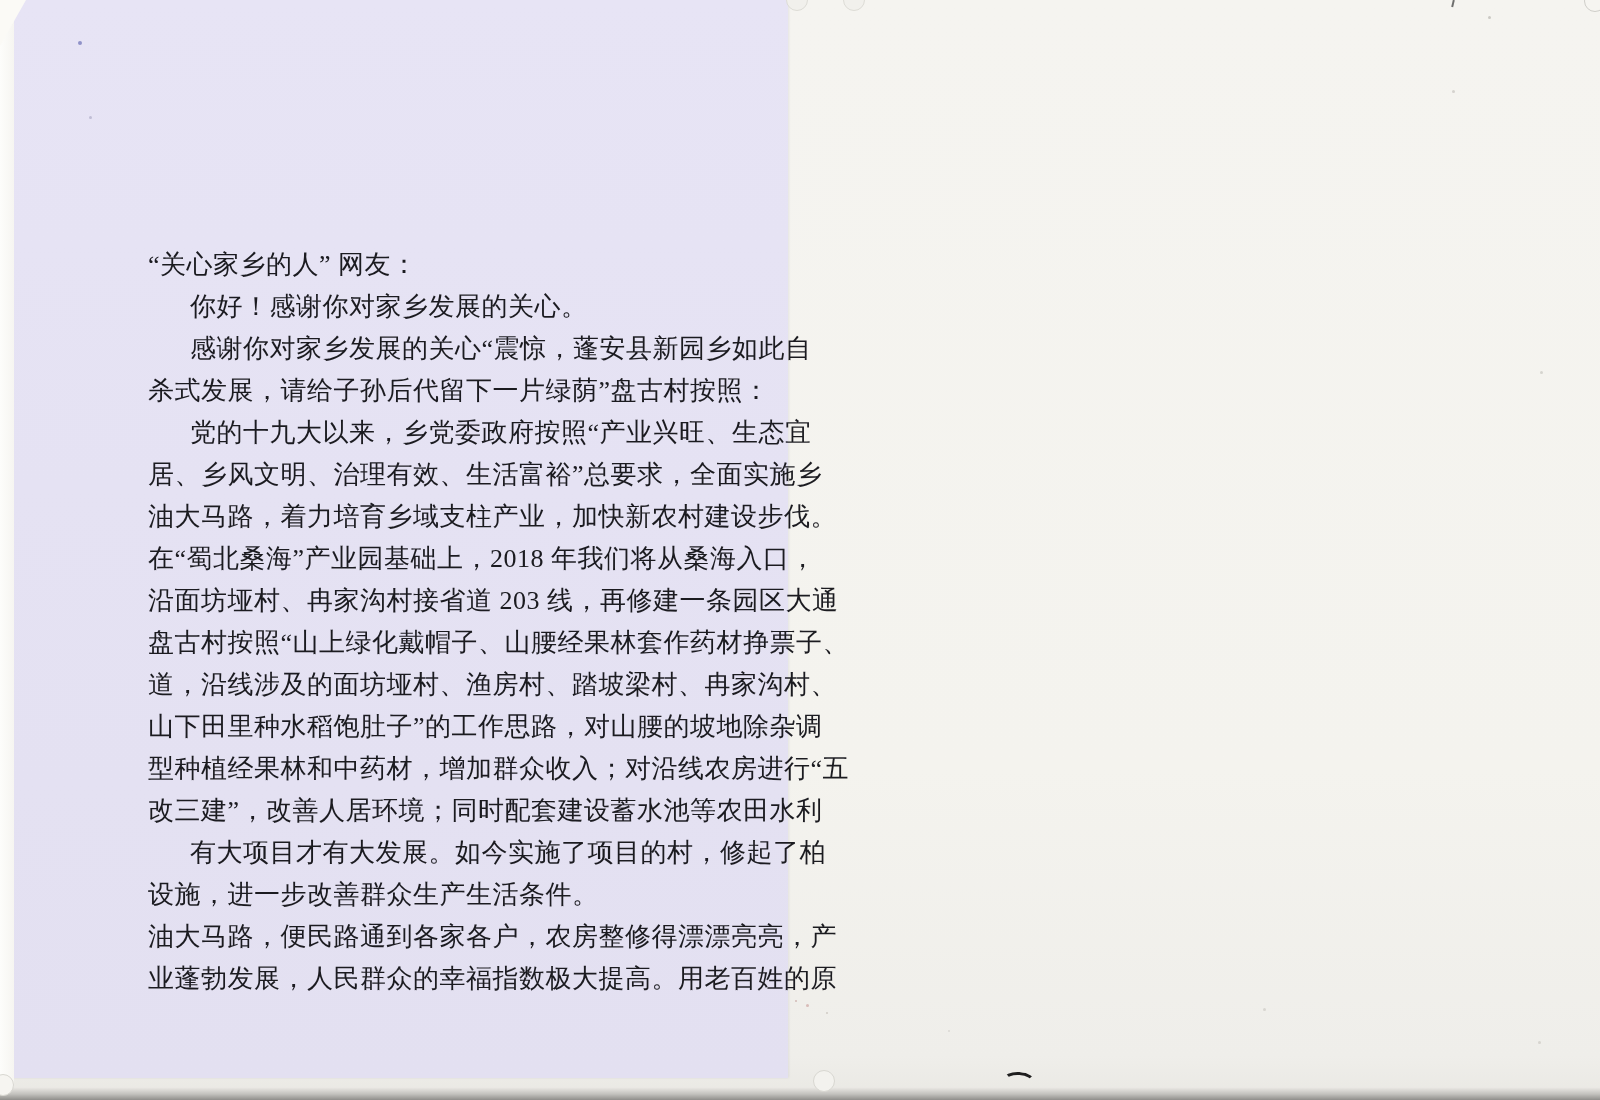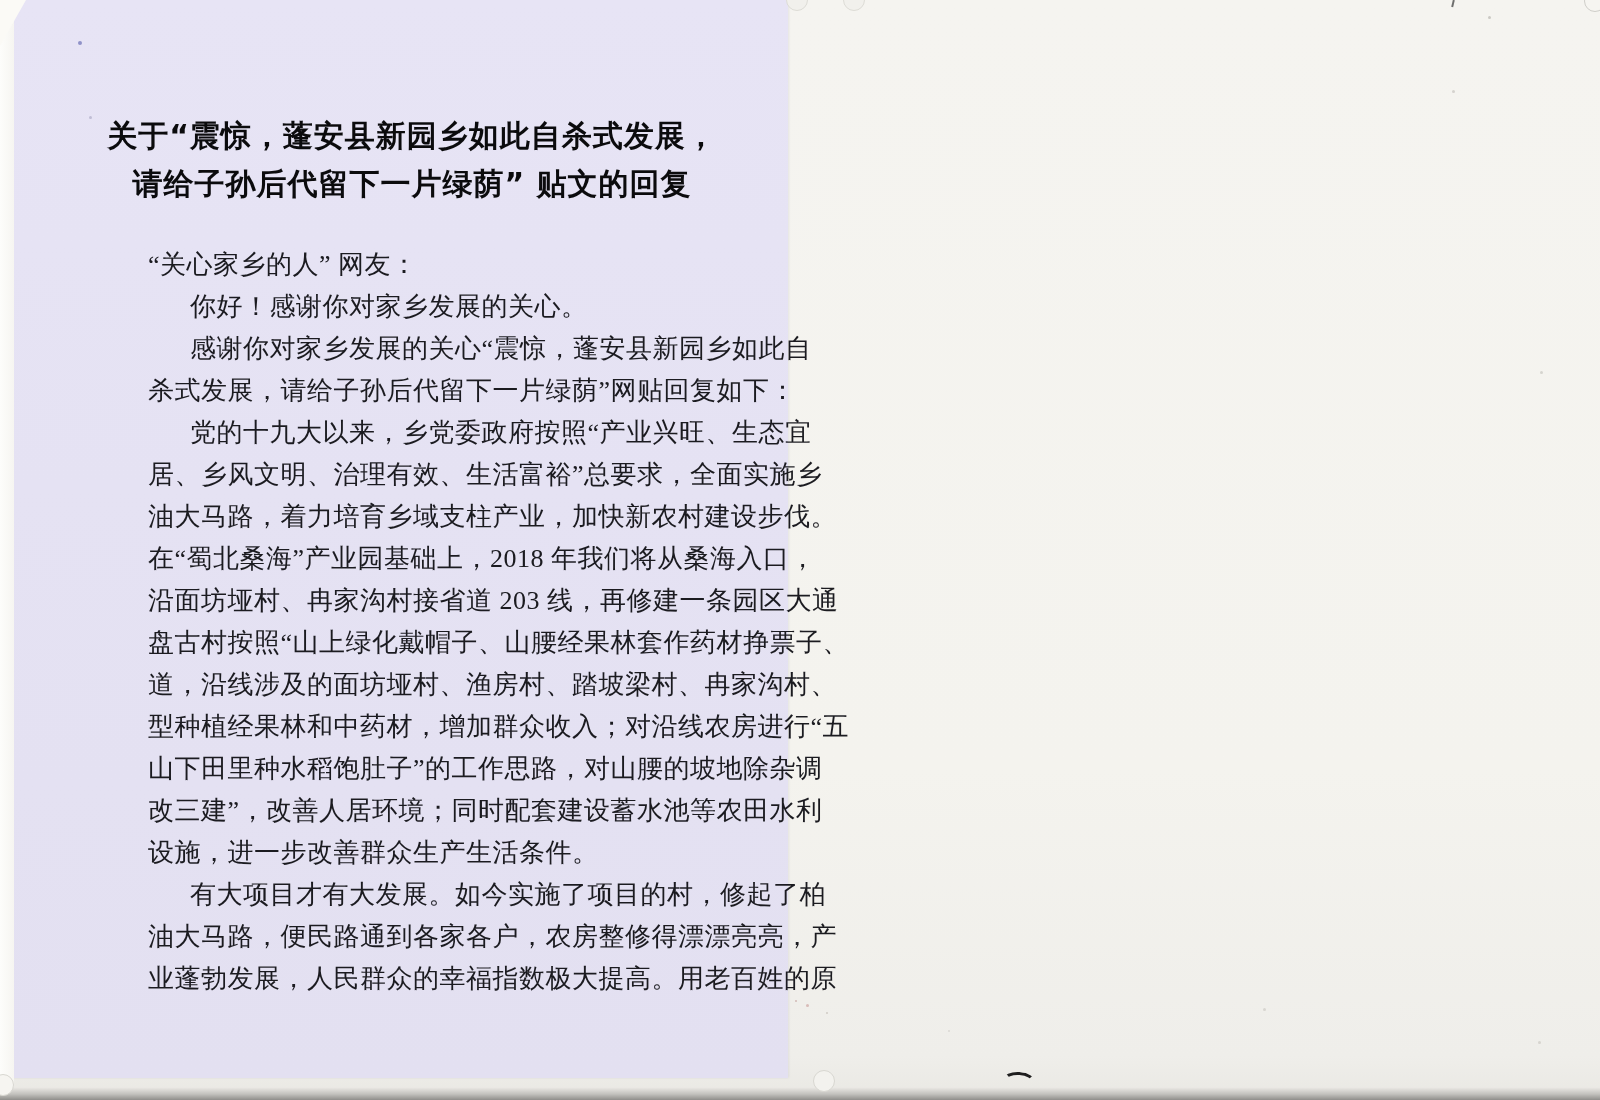--- a/index.html
+++ b/index.html
@@ -97,42 +97,38 @@
     transform:rotate(14deg);opacity:.8;
   }
 </style>
 </head>
 <body>
 
 <div class="scan">
 
   <div class="paper">
 
-    <div class="title">
-      <div>关于“震惊，蓬安县新园乡如此自杀式发展，</div>
-      <div>请给子孙后代留下一片绿荫” 贴文的回复</div>
-    </div>
 
     <div class="body-text">
       <div class="bline">“关心家乡的人” 网友：</div>
       <div class="bline ind">你好！感谢你对家乡发展的关心。</div>
       <div class="bline ind">感谢你对家乡发展的关心“震惊，蓬安县新园乡如此自</div>
-      <div class="bline">杀式发展，请给子孙后代留下一片绿荫”网贴回复如下：</div>
+      <div class="bline">杀式发展，请给子孙后代留下一片绿荫”盘古村按照：</div>
       <div class="bline ind">党的十九大以来，乡党委政府按照“产业兴旺、生态宜</div>
       <div class="bline">居、乡风文明、治理有效、生活富裕”总要求，全面实施乡</div>
       <div class="bline">油大马路，着力培育乡域支柱产业，加快新农村建设步伐。</div>
       <div class="bline">在“蜀北桑海”产业园基础上，2018 年我们将从桑海入口，</div>
       <div class="bline">沿面坊垭村、冉家沟村接省道 203 线，再修建一条园区大通</div>
       <div class="bline">盘古村按照“山上绿化戴帽子、山腰经果林套作药材挣票子、</div>
       <div class="bline">道，沿线涉及的面坊垭村、渔房村、踏坡梁村、冉家沟村、</div>
+      <div class="bline">山下田里种水稻饱肚子”的工作思路，对山腰的坡地除杂调</div>
       <div class="bline">型种植经果林和中药材，增加群众收入；对沿线农房进行“五</div>
-      <div class="bline">山下田里种水稻饱肚子”的工作思路，对山腰的坡地除杂调</div>
       <div class="bline">改三建”，改善人居环境；同时配套建设蓄水池等农田水利</div>
+      <div class="bline ind">有大项目才有大发展。如今实施了项目的村，修起了柏</div>
       <div class="bline">设施，进一步改善群众生产生活条件。</div>
-      <div class="bline ind">有大项目才有大发展。如今实施了项目的村，修起了柏</div>
       <div class="bline">油大马路，便民路通到各家各户，农房整修得漂漂亮亮，产</div>
       <div class="bline">业蓬勃发展，人民群众的幸福指数极大提高。用老百姓的原</div>
     </div>
 
     <span class="dot dot-blue"></span>
     <span class="dot dot-f1"></span>
   </div>
 
   <div class="bed-left"></div>
   <div class="corner-wedge"></div>

